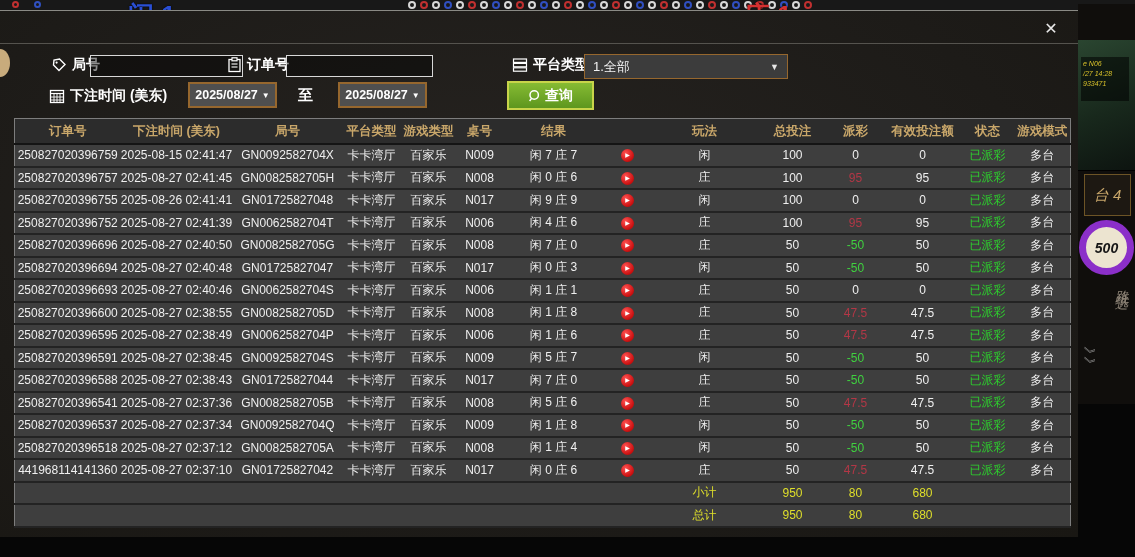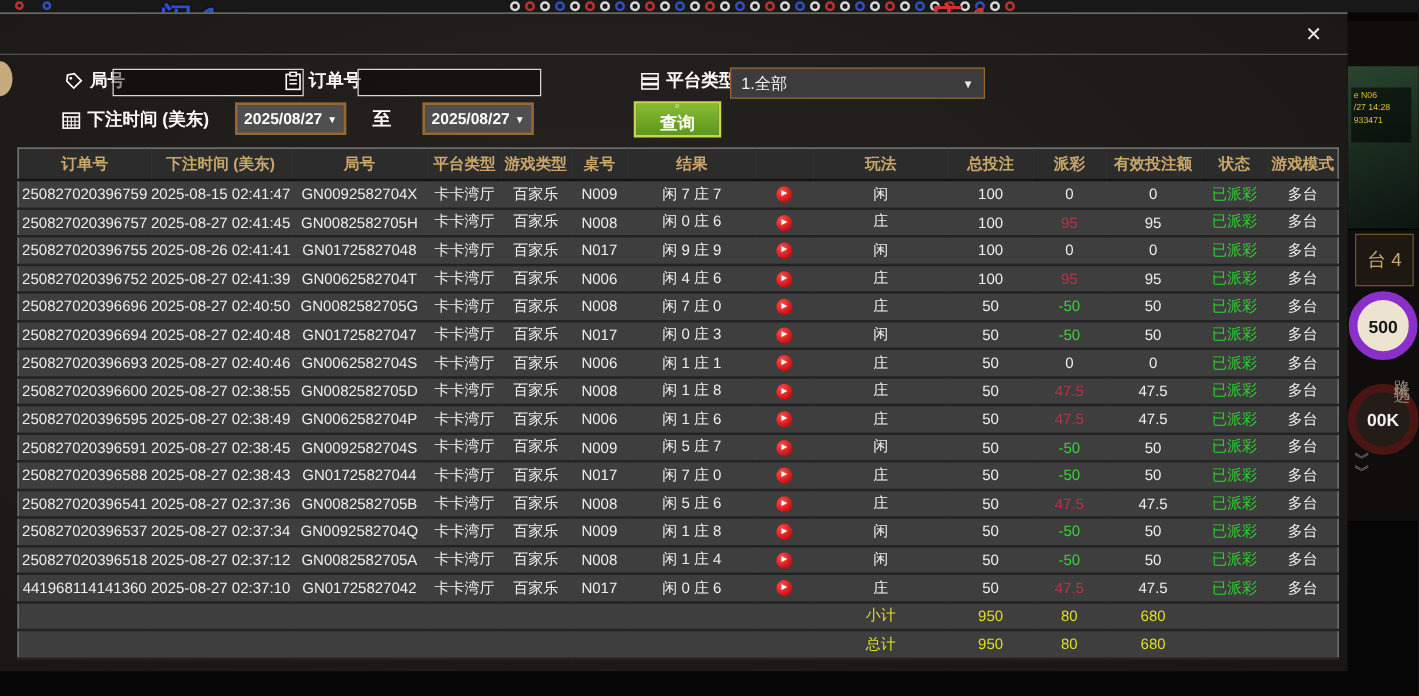--- a/index.html
+++ b/index.html
@@ -9,21 +9,21 @@
   
   .bg-top{position:absolute;left:0;top:0;width:1135px;height:10px;background:#181818;overflow:hidden;}
   .ringpair span{position:absolute;top:1px;width:7px;height:7px;border-radius:50%;}
   .frag{position:absolute;top:0;font-size:26px;font-weight:700;line-height:30px;text-shadow:0 0 2px #000;}
   .frag-blue{left:128px;color:#2a4fd4;}
   .frag-red{left:744px;color:#d43030;}
   .rings{position:absolute;left:408px;top:1px;display:flex;gap:4px;}
   .rings i{width:8px;height:8px;border-radius:50%;border:2px solid #d8d8d8;box-sizing:border-box;}
 
   
-  .bg-right{position:absolute;left:1078px;top:17px;width:57px;height:400px;background:#100e0c;overflow:hidden;}
+  .bg-right{position:absolute;left:1078px;top:4px;width:57px;height:400px;background:#100e0c;overflow:hidden;font-style:italic;}
   .video{position:absolute;left:0;top:36px;width:57px;height:130px;
          background:linear-gradient(160deg,#2a4530 0%,#18281c 55%,#0d1410 100%);border-bottom:1px solid #000;}
   .video-box{position:absolute;left:3px;top:17px;width:48px;height:44px;background:rgba(0,0,0,.55);
              color:#d8c02a;font-size:7px;line-height:10px;padding:2px;box-sizing:border-box;overflow:hidden;}
   .table4{position:absolute;left:6px;top:170px;width:45px;height:40px;border:1px solid #6d5426;background:#1d1812;
           color:#c9a76a;font-size:15px;display:flex;align-items:center;justify-content:center;}
   .chip{position:absolute;border-radius:50%;display:flex;align-items:center;justify-content:center;
         font-weight:700;font-size:14px;box-sizing:border-box;}
   .chip-top{left:1px;top:216px;width:55px;height:55px;border:7px solid #8b2fc9;background:#ece4d0;color:#161616;}
   .chip-bottom{left:0;top:290px;width:57px;height:57px;border:7px solid #4a1512;background:#241c18;color:#f0f0f0;}
@@ -52,23 +52,23 @@
   .txt-input{position:absolute;height:22px;background:rgba(5,5,5,.45);border:1px solid #d8d8d8;color:#eee;
              font-size:13px;padding:0 5px;box-sizing:border-box;outline:none;}
   .pselect{position:absolute;left:584px;top:43px;width:204px;height:25px;background:#3c3c3c;border:1px solid #96672e;
            color:#f2f2f2;font-size:13px;display:flex;align-items:center;padding:0 8px;box-sizing:border-box;cursor:pointer;}
   .pselect .arr{margin-left:auto;font-size:9px;color:#e8e8e8;}
   .datebox{position:absolute;width:89px;height:26px;background:#4f4f4f;border:2px solid #96672e;color:#fff;
            font-size:12.5px;font-weight:700;display:flex;align-items:center;justify-content:center;gap:4px;
            box-sizing:border-box;cursor:pointer;}
   .datebox .arr{font-size:8px;}
   .tolabel{position:absolute;left:298px;top:75px;color:#fff;font-size:15px;font-weight:700;}
-  .query{position:absolute;left:507px;top:70px;width:70px;height:29px;
+  .query{position:absolute;left:507px;top:70px;width:87px;height:29px;
          background:linear-gradient(#86bb33,#5d961e);border:2px solid #c8d44a;color:#fff;font-size:14px;font-weight:700;
-         display:flex;align-items:center;justify-content:center;gap:3px;box-sizing:border-box;cursor:pointer;flex-direction:column;}
+         display:flex;align-items:center;justify-content:center;gap:3px;box-sizing:border-box;cursor:pointer;}
 
   
   .tblwrap{position:absolute;left:14px;top:107px;width:1056px;}
   table{border-collapse:collapse;table-layout:fixed;width:1056px;border:1px solid #7d7d7d;background:#3e3e3e;}
   th{background:#2c2c2c;color:#c9a76a;font-size:12.5px;font-weight:700;height:22px;
      border-bottom:2px solid #141414;white-space:nowrap;overflow:hidden;}
   td{height:20.5px;border-bottom:2px solid #232323;color:#efefef;font-size:12px;text-align:center;
      white-space:nowrap;overflow:hidden;padding:0;}
   .c1{width:106px}.c2{width:112px}.c3{width:110px}.c4{width:58px}.c5{width:56px}.c6{width:46px}.c7{width:102px}
   .c8{width:46px}.c9{width:108px}.c10{width:68px}.c11{width:58px}.c12{width:76px}.c13{width:54px}.c14{width:56px}
@@ -131,21 +131,20 @@
 <div class="bg-right">
   <div class="video">
     <div class="video-box">
         <div>e N06</div>
         <div>/27 14:28</div>
         <div>933471</div>
       </div>
   </div>
   <div class="table4">台 4</div>
   <div class="chip chip-top">500</div>
-  <div class="chip chip-bottom">00K</div>
   <div class="vtext">路纸选</div>
   <div class="chev">《《</div>
   <div class="nums">
       <span style="color: rgb(138, 39, 51);">95</span>
       <span style="color: rgb(138, 39, 51);">95</span>
       <span style="color: rgb(47, 143, 47);">50</span>
       <span style="color: rgb(47, 143, 47);">50</span>
     </div>
   <div class="bbar">▶|</div>
 </div>

